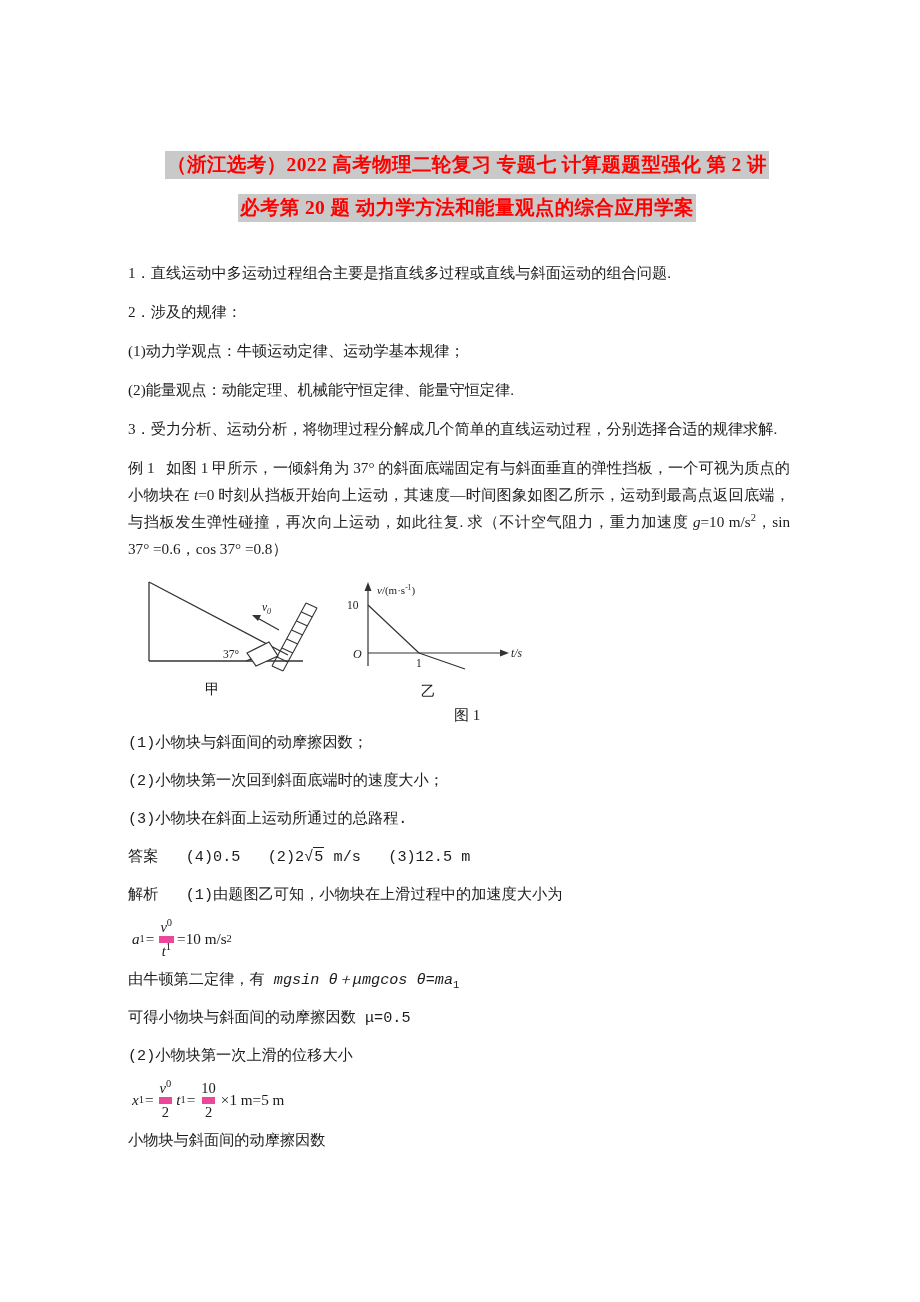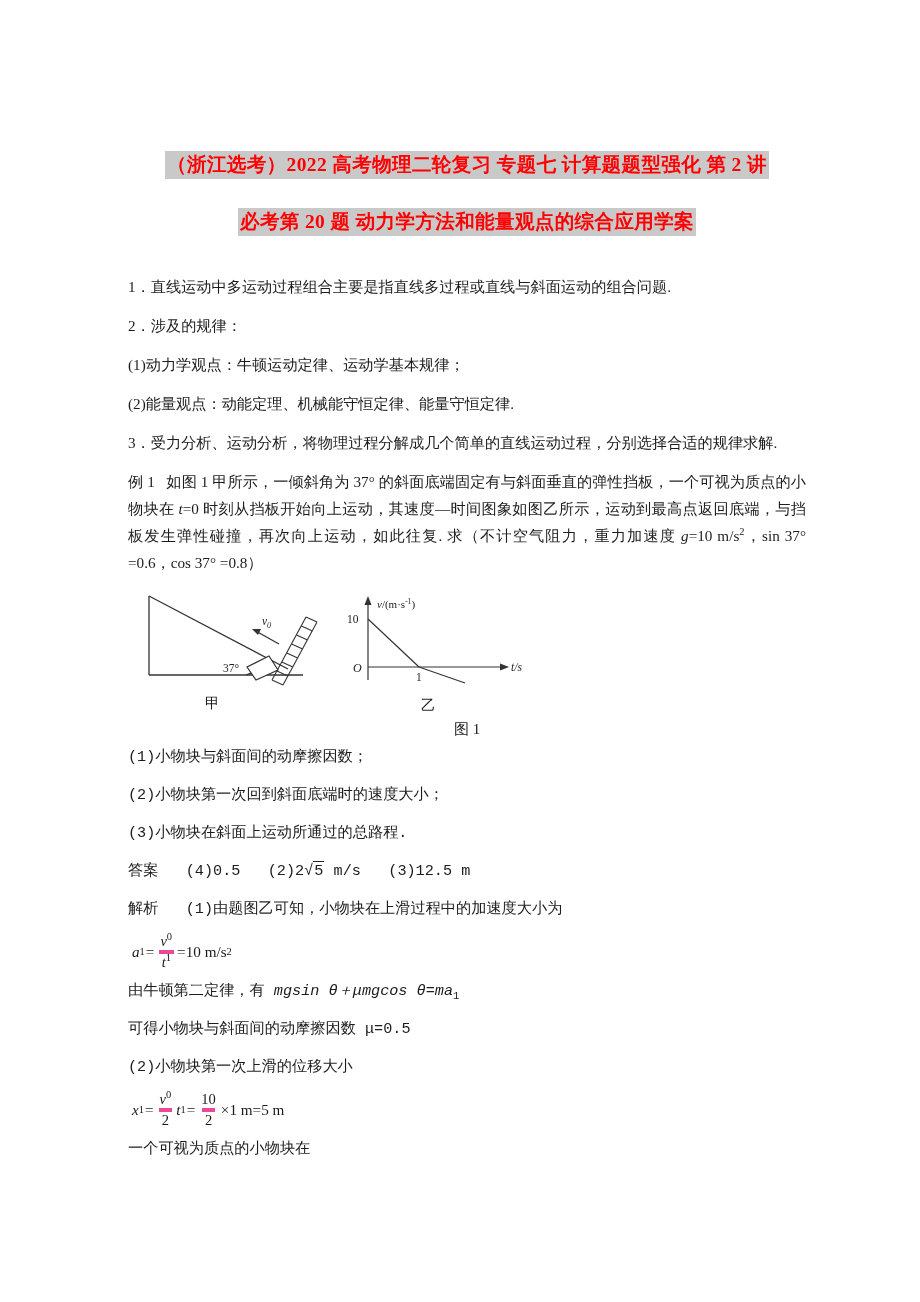--- a/index.html
+++ b/index.html
@@ -39,27 +39,27 @@
     line-height: 30px;
     font-weight: 700;
     color: #ff0000;
     letter-spacing: 0.4px;
     white-space: nowrap;
   }
   .title-line .hl {
     background: #c9c9c9;
     padding: 3px 2px 4px 2px;
   }
-  .title-line-1 { margin-bottom: 27px; }
+  .title-line-1 { margin-bottom: 13px; }
   .title-line-2 { margin-bottom: 0; }
 
   
   .body-block { margin-top: 36px; }
   p.para {
-    margin: 0 0 12px 0;
+    margin: 0 16px 12px 0;
     font-size: 15.2px;
     line-height: 27px;
     text-align: justify;
     color: #1c1c1c;
   }
   p.para.tight { margin-bottom: 11px; font-family: Liberation Mono, monospace; }
   .ital { font-style: italic; }
   sup, sub { font-size: 10.5px; line-height: 0; }
   sup { vertical-align: super; }
   sub { vertical-align: sub; }
@@ -93,21 +93,21 @@
     align-items: center;
     vertical-align: middle;
     margin: 0 2px;
     line-height: 1;
     font-size: 14.5px;
   }
   .frac .num {
     padding: 0 3px 1px 3px;
   }
   .frac .den {
-    border-top: 4px solid #ec4899;
+    border-top: 7px solid #ec4899;
     padding: 1px 3px 0 3px;
   }
   .op { padding: 0 1px; }
 
   svg { display: block; }
   svg text { font-family: "Liberation Serif", serif; }
 </style>
 </head>
 <body>
 
@@ -229,16 +229,16 @@
         <span class="ital">t</span>
         <sub>1</sub>
         <span class="op">=</span>
         <span class="frac">
           <span class="num">10</span>
           <span class="den">2</span>
         </span>
         <span>×1 m=5 m</span>
     </div>
 
-    <p class="para tight">一个可视为质点的小物块在</p>
+    <p class="para tight">小物块与斜面间的动摩擦因数</p>
 
   </div>
 </div>
 
 </body></html>

